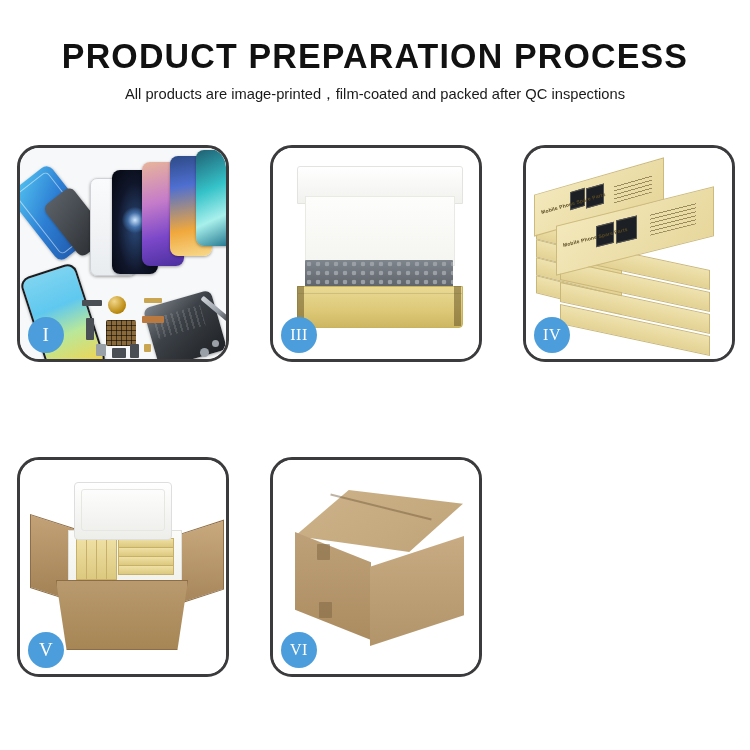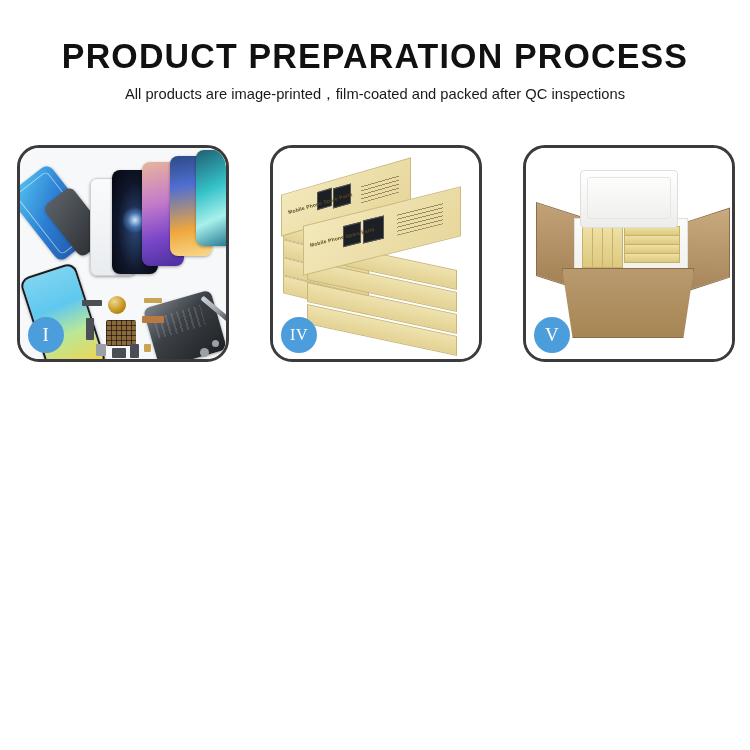--- a/index.html
+++ b/index.html
@@ -383,20 +383,32 @@
       <div class="part" style="left:92px;top:200px;width:14px;height:10px;"></div>
       <div class="part" style="left:110px;top:196px;width:9px;height:14px;"></div>
       <div class="part gold" style="left:124px;top:196px;width:7px;height:8px;"></div>
       <div class="part silver" style="left:180px;top:200px;width:9px;height:9px;border-radius:50%;"></div>
       <div class="part silver" style="left:192px;top:192px;width:7px;height:7px;border-radius:50%;"></div>
     </div>
     <div class="badge">I</div>
   </div>
 
 
+  <div class="panel">
+    <div class="panel-inner">
+      <div class="p3-bg"></div>
+      <div class="b3-lid"></div>
+      <div class="b3-inner"></div>
+      <div class="b3-foam"></div>
+      <div class="b3-front"></div>
+      <div class="b3-lcorner"></div>
+      <div class="b3-rcorner"></div>
+    </div>
+    <div class="badge wide">III</div>
+  </div>
 
   <div class="panel">
     <div class="panel-inner">
       <div class="p4-bg"></div>
 
       <div class="stack-box" style="left:10px;top:66px;width:84px;height:16px;transform:skewY(14deg);"></div>
       <div class="stack-box" style="left:10px;top:84px;width:84px;height:16px;transform:skewY(14deg);"></div>
       <div class="stack-box" style="left:10px;top:102px;width:84px;height:16px;transform:skewY(14deg);"></div>
       <div class="stack-box" style="left:10px;top:120px;width:84px;height:16px;transform:skewY(14deg);"></div>
       <div class="stack-box" style="left:10px;top:138px;width:84px;height:16px;transform:skewY(14deg);"></div>
@@ -436,14 +448,26 @@
         <div class="v-bar" style="left:42px;top:9px;width:54px;height:8px;"></div>
         <div class="v-bar" style="left:42px;top:18px;width:54px;height:8px;"></div>
         <div class="v-bar" style="left:42px;top:27px;width:54px;height:8px;"></div>
       </div>
       <div class="v-carton-front"></div>
       <div class="v-foam-lid"></div>
     </div>
     <div class="badge">V</div>
   </div>
 
+  <div class="panel">
+    <div class="panel-inner">
+      <div class="p6-bg"></div>
+      <div class="c6-top"></div>
+      <div class="c6-left"></div>
+      <div class="c6-right"></div>
+      <div class="c6-seam" style="left:56px;top:46px;width:104px;height:2px;transform:rotate(14deg);"></div>
+      <div class="c6-tape" style="left:44px;top:84px;width:13px;height:16px;"></div>
+      <div class="c6-tape" style="left:46px;top:142px;width:13px;height:16px;"></div>
+    </div>
+    <div class="badge wide">VI</div>
+  </div>
 
 </div>
 
 </body></html>

